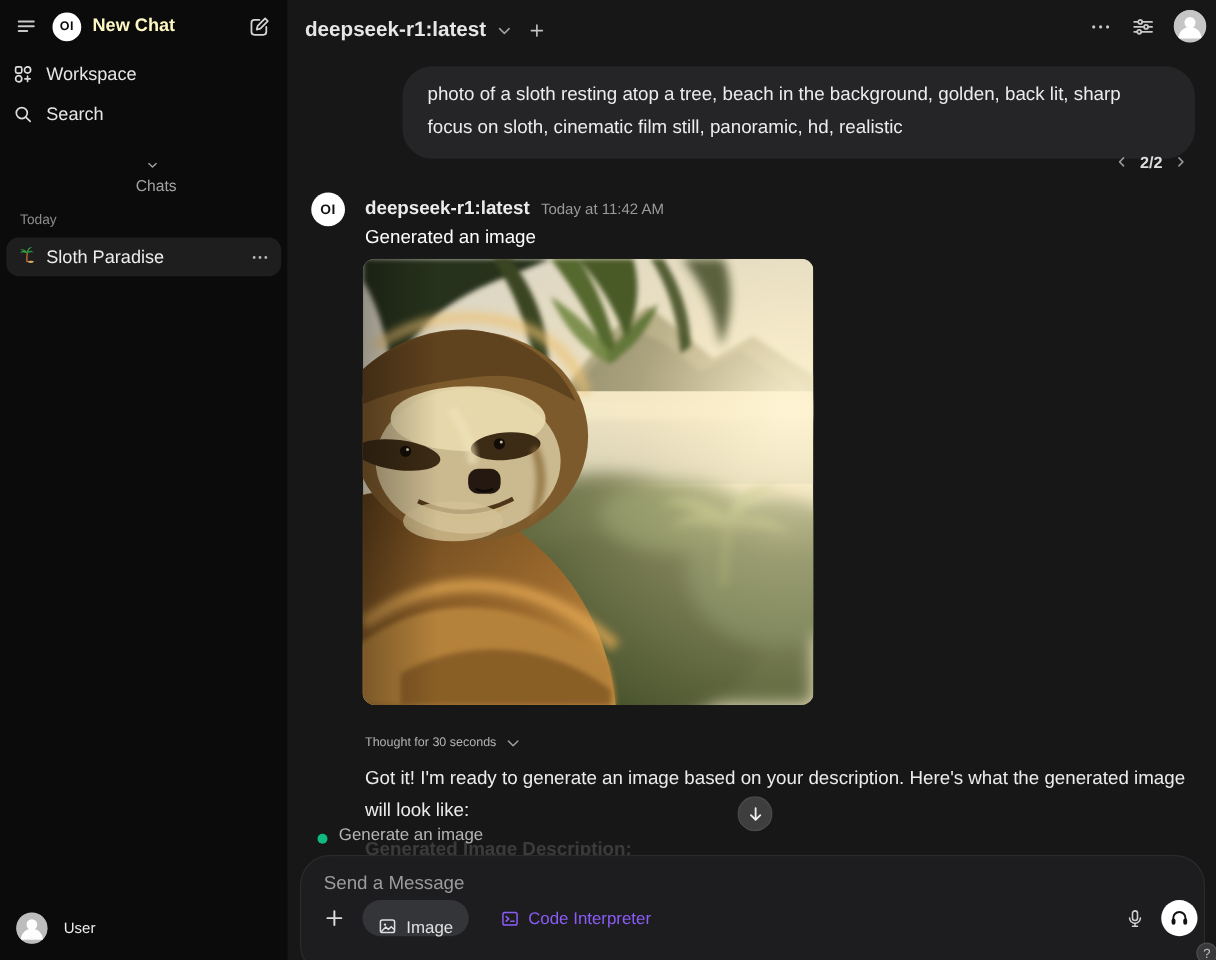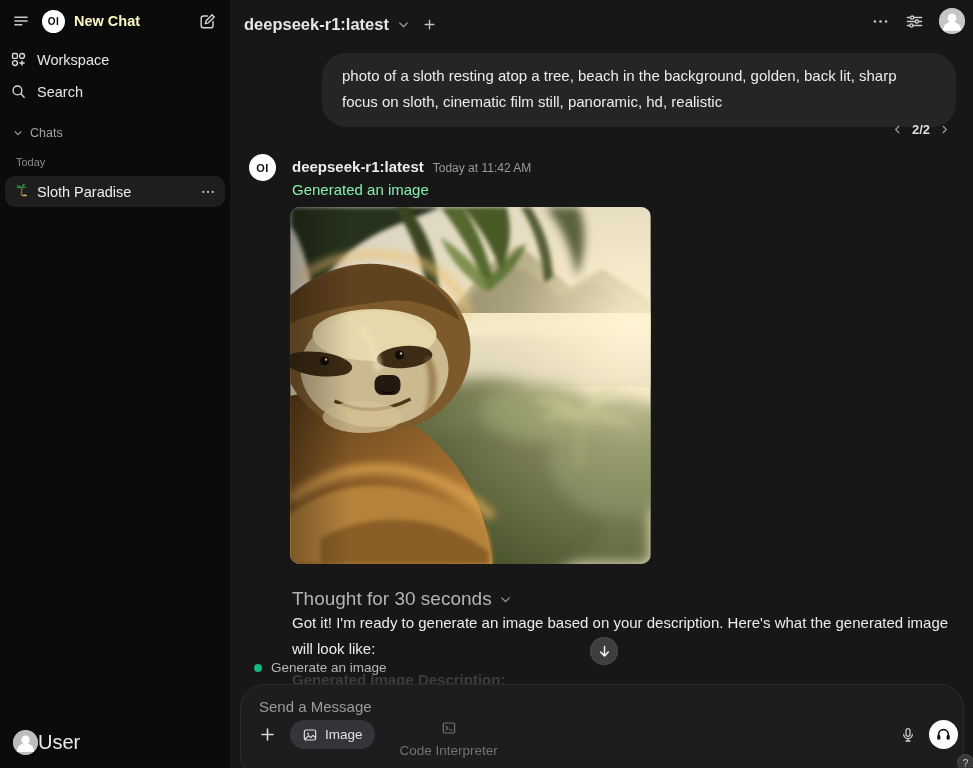--- a/index.html
+++ b/index.html
@@ -13,33 +13,33 @@
   .icon-btn { display:flex; align-items:center; justify-content:center; border:none; background:transparent; color:#c9c9c9; cursor:pointer; padding:0; }
   .hamburger { width:24px; height:24px; }
   .logo-circle { width:23px; height:23px; border-radius:50%; background:#ffffff; color:#0b0b0b;
     display:flex; align-items:center; justify-content:center; font-weight:800; font-size:10px; letter-spacing:.5px; margin-left:9px; }
   .sb-title { margin-left:9px; font-size:14.5px; font-weight:600; color:#fef9c3; }
   .sb-spacer { flex:1; }
   .pencil { width:22px; height:22px; color:#d4d4d4; }
   .sb-row { display:flex; align-items:center; height:29px; margin:3px 6px 0; padding:0 4px; border-radius:8px; cursor:pointer; }
   .sb-row .ric { width:17px; height:17px; color:#dcdcdc; display:flex; align-items:center; justify-content:center; }
   .sb-row-label { margin-left:10px; font-size:14.5px; font-weight:500; color:#e6e6e6; }
-  .sb-section { display:flex; align-items:center; margin-top:18px; padding-left:13px; cursor:pointer; color:#a3a3a3; }
+  .sb-section { display:flex; align-items:center; margin-top:18px; padding-left:13px; cursor:pointer; color:#a3a3a3;flex-direction:column; }
   .sb-section svg { width:10px; height:10px; }
   .sb-section-label { margin-left:7px; font-size:12.5px; font-weight:500; }
   .sb-today { margin-top:14px; padding-left:16px; font-size:11px; color:#8d8d8d; font-weight:500; }
   .sb-chat-item { display:flex; align-items:center; height:31px; margin:8px 5px 0; padding:0 9px; border-radius:10px; background:#1e1e1e; cursor:pointer; }
   .sb-chat-title { margin-left:8px; font-size:14.5px; color:#ececec; flex:1; white-space:nowrap; overflow:hidden; }
   .dots-icon { width:16px; height:16px; color:#b5b5b5; }
   .sb-footer { position:absolute; left:0; right:0; bottom:5px; display:flex; align-items:center; height:42px; padding:0 13px; cursor:pointer; }
   .avatar { border-radius:50%; background:#bdbdbd; overflow:hidden; position:relative; flex:none; }
   .avatar svg { position:absolute; inset:0; }
   .av25 { width:25px; height:25px; }
   .av26 { width:26px; height:26px; }
-  .sb-user-label { margin-left:0; font-size:20px; font-weight:500; color:#ececec; }
+  .sb-user-label { margin-left:13px; font-size:12px; font-weight:500; color:#ececec; }
 
   
   .main { position:relative; flex:1; height:704px; background:#171717; }
   .model-btn { position:absolute; left:14px; top:10px; height:28px; display:flex; align-items:center; gap:8px; cursor:pointer; }
   .model-name { font-size:16.5px; font-weight:600; color:#e6e6e6; }
   .chev { color:#9e9e9e; display:flex; }
   .topbar-plus { margin-left:4px; color:#c2c2c2; display:flex; cursor:pointer; }
   .topbar-right { position:absolute; right:8px; top:8px; display:flex; align-items:center; gap:15px; }
   .tb-ic { color:#c9c9c9; display:flex; cursor:pointer; }
 
@@ -47,45 +47,45 @@
     padding:10px 20px 12px; font-size:15px; line-height:26px; color:#ececec; }
   .pagination { position:absolute; right:23px; top:122px; display:flex; align-items:center; gap:9px; }
   .pg-chev { color:#9a9a9a; display:flex; cursor:pointer; }
   .pg-count { font-size:13px; font-weight:700; color:#dedede; }
 
   .asst-avatar { position:absolute; left:19px; top:154px; width:27px; height:27px; border-radius:50%; background:#ffffff;
     color:#111; display:flex; align-items:center; justify-content:center; font-weight:800; font-size:11px; letter-spacing:.5px; }
   .asst-head { position:absolute; left:62px; top:158px; display:flex; align-items:baseline; gap:9px; }
   .asst-name { font-size:15px; font-weight:700; color:#ececec; }
   .asst-time { font-size:12px; color:#9a9a9a; }
-  .gen-label { position:absolute; left:62px; top:181px; font-size:15px; color:#86efac; }
+  .gen-label { position:absolute; left:62px; top:181px; font-size:15px; color:#ffffff; }
 
   .gen-image { position:absolute; left:60px; top:207px; width:361px; height:357px; border-radius:10px; overflow:hidden; cursor:pointer; }
   .gen-image svg { display:block; }
 
-  .thought-row { position:absolute; left:62px; top:588px; display:flex; align-items:center; gap:7px; color:#b3b3b3; font-size:19px; cursor:pointer; }
+  .thought-row { position:absolute; left:62px; top:588px; display:flex; align-items:center; gap:7px; color:#b3b3b3; font-size:10px; cursor:pointer; }
   .reply-text { position:absolute; left:62px; top:610px; width:658px; font-size:15px; line-height:25.5px; color:#ececec; }
-  .tool-status { position:absolute; left:24px; top:660px; display:flex; align-items:center; gap:9px; }
+  .tool-status { position:absolute; left:24px; top:660px; display:flex; align-items:flex-end; gap:9px; }
   .tool-dot { width:8px; height:8px; border-radius:50%; background:#10b981; }
   .tool-label { font-size:13.5px; color:#b5b5b5; }
   .faded-heading { position:absolute; left:62px; top:671px; font-size:15px; font-weight:700; color:#ececec; opacity:.17; white-space:nowrap; z-index:1; }
 
   .scroll-btn { position:absolute; left:360px; top:637px; width:28px; height:28px; border-radius:50%; background:#3e3e3e;
     border:1px solid rgba(255,255,255,.07); display:flex; align-items:center; justify-content:center; color:#f1f1f1; cursor:pointer; z-index:6; }
 
   .composer { position:absolute; left:10px; top:684px; width:724px; height:96px; background:#1d1d20;
     border:1px solid #2b2b2e; border-radius:24px; z-index:5; }
   .composer-input { position:absolute; left:18px; top:8px; width:560px; height:26px; background:transparent; border:none; outline:none;
     font-family:inherit; font-size:15px; color:#ececec; }
   .composer-input::placeholder { color:#9b9b9b; opacity:1; }
   .composer-row { position:absolute; left:14px; top:35px; right:5px; display:flex; align-items:center; }
   .plus-btn { color:#dcdcdc; display:flex; cursor:pointer; margin-left:3px; }
   .pill { display:flex; align-items:center; gap:7px; height:29px; padding:0 12px; border-radius:999px; font-size:13.5px; cursor:pointer; }
-  .pill-active { background:#343539; color:#e0e0e0; margin-left:13px; }
-  .pill-plain { color:#737373; margin-left:13px;flex-direction:column; }
+  .pill-active { background:#343539; color:#e0e0e0; margin-left:13px;align-items:flex-end; }
+  .pill-plain { color:#8b5cf6; margin-left:13px; }
   .pill .pic { display:flex; }
   .row-spacer { flex:1; }
   .mic-btn { color:#cfcfcf; display:flex; cursor:pointer; }
   .headphone-btn { width:29px; height:29px; border-radius:50%; background:#ffffff; color:#111; display:flex;
     align-items:center; justify-content:center; margin-left:13px; cursor:pointer; border:none; }
   .help-badge { position:absolute; left:727px; top:754px; width:17px; height:17px; border-radius:50%; background:#39393b;
     border:1px solid #4c4c4e; color:#c2c2c2; font-size:10.5px; display:flex; align-items:center; justify-content:center; z-index:9; cursor:pointer; }
 </style>
 </head>
 <body>

